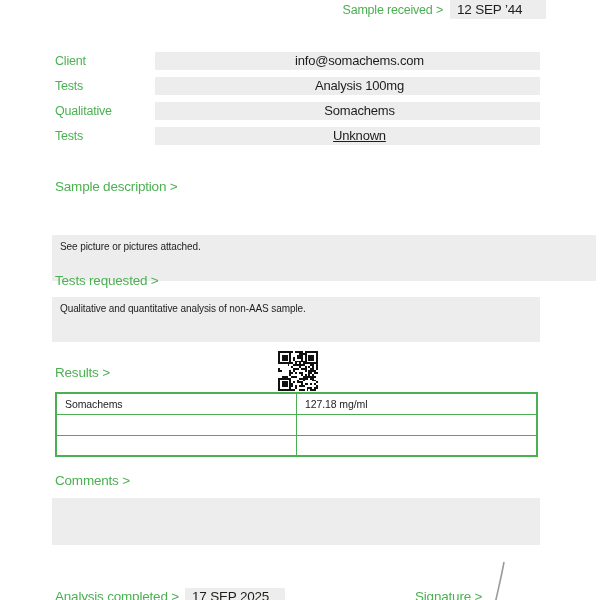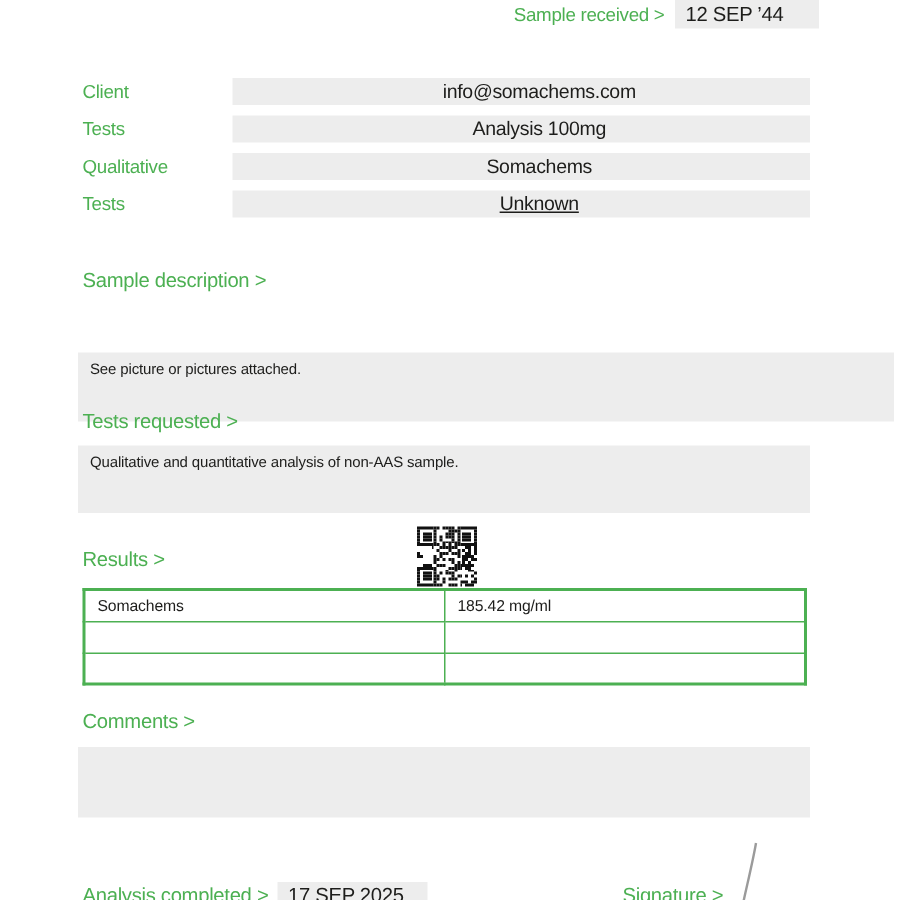--- a/index.html
+++ b/index.html
@@ -326,21 +326,21 @@
     <div style="grid-row:21;grid-column:16"></div>
     <div style="grid-row:21;grid-column:18"></div>
     <div style="grid-row:21;grid-column:19"></div>
     <div style="grid-row:21;grid-column:20"></div>
   </div>
 
 <table class="abs results-table" style="top:392px;left:55px;">
   <tbody>
     <tr>
       <td>Somachems</td>
-      <td>185.42 mg/ml</td>
+      <td>127.18 mg/ml</td>
     </tr>
     <tr>
       <td></td>
       <td></td>
     </tr>
     <tr>
       <td></td>
       <td></td>
     </tr>
   </tbody>

